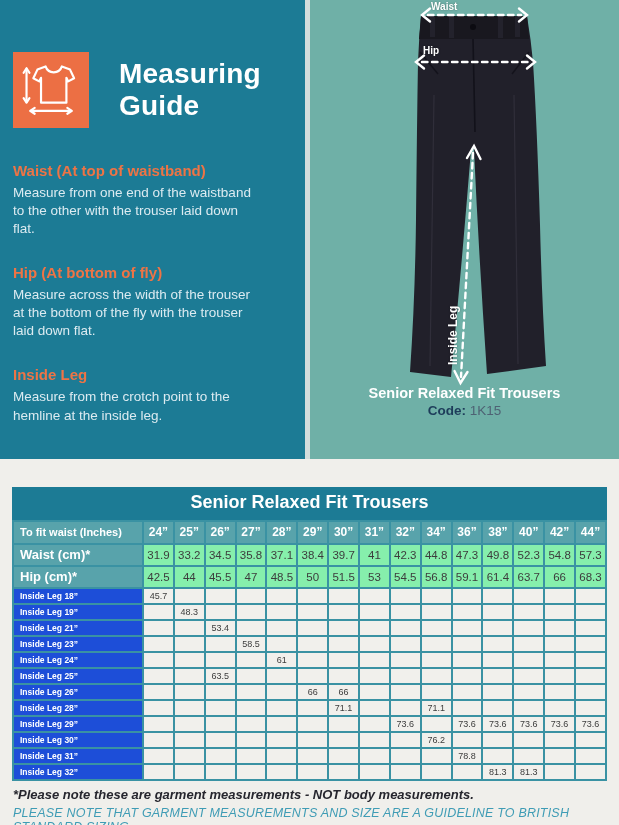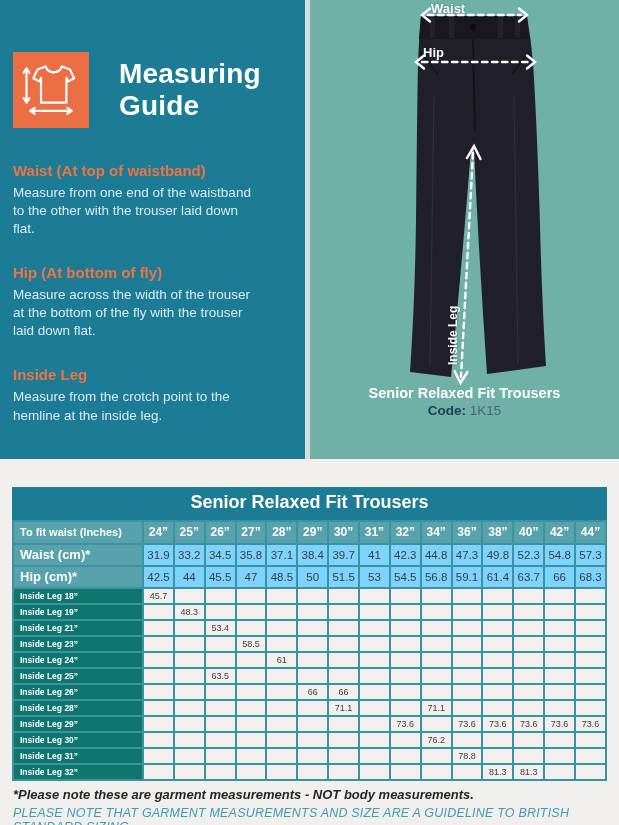--- a/index.html
+++ b/index.html
@@ -22,21 +22,21 @@
   .guide-title { margin-left:30px; color:#ffffff; font-weight:bold;
                  font-size:28px; line-height:1.16; padding-top:6px; letter-spacing:0.2px; }
 
   .sections { padding:34px 16px 0 13px; }
   .section { margin-bottom:26px; }
   .section h3 { color:#ee7445; font-size:15px; margin:0 0 5px; font-weight:bold; }
   .section .line { color:#dcebf1; font-size:13.5px; line-height:1.34; }
 
   
   .diagram-svg { position:absolute; left:0; top:0; }
-  .diagram-label { position:absolute; color:#ffffff; font-weight:bold; font-size:13px;
+  .diagram-label { position:absolute; color:#ffffff; font-weight:bold; font-size:10px;
                    text-shadow:0 0 2px rgba(0,0,0,0.35); white-space:nowrap; }
   .waist-label { left:121px; top:1px; }
   .hip-label { left:113px; top:45px; }
   .inside-leg-label { left:136px; top:365px; transform-origin:0 0;
                       transform:rotate(-90deg); font-size:12px; }
   .caption { position:absolute; left:0; right:0; top:385px; text-align:center;
              color:#ffffff; font-weight:bold; font-size:14.5px; }
   .code-line { position:absolute; left:0; right:0; top:403px; text-align:center; font-size:13.5px; }
   .code-key { color:#1d3c5a; font-weight:bold; }
   .code-val { color:#4e6274; }
@@ -46,23 +46,23 @@
   .table-title { background:#1c7b95; color:#ffffff; font-weight:bold; font-size:18px;
                  text-align:center; padding:5px 0 7px; }
   table { width:100%; border-collapse:collapse; table-layout:fixed; }
   th, td { border:2px solid #3a92a3; overflow:hidden; white-space:nowrap; }
   th.lbl, td.lbl { width:122px; }
   .hdr th { background:#58a3ab; color:#ffffff; }
   .hdr th.lbl { text-align:left; font-size:11px; font-weight:bold; padding:3px 0 4px 6px; }
   .hdr th.size { font-size:12px; text-align:center; padding:3px 0 4px; }
   tr.primary td.lbl { background:#58a3ab; color:#ffffff; font-weight:bold; font-size:13px;
                       text-align:left; padding:2px 0 3px 6px; }
-  tr.primary td.val { background:#7dd3fc; color:#3c3c3c; font-size:11.5px;
+  tr.primary td.val { background:#86efac; color:#3c3c3c; font-size:11.5px;
                       text-align:center; padding:2px 0 3px; }
-  tr.secondary td.lbl { background:#0f766e; color:#ffffff; font-weight:bold; font-size:8.5px;
+  tr.secondary td.lbl { background:#1d4ed8; color:#ffffff; font-weight:bold; font-size:8.5px;
                         text-align:left; padding:2px 0 2px 6px; }
   tr.secondary td.val { background:#f1f0ec; color:#3c3c3c; font-size:9px;
                         text-align:center; padding:1px 0; }
 
   
   .footer { margin:6px 13px 0; }
   .note1 { font-style:italic; font-weight:bold; color:#26262e; font-size:13px; }
   .note2 { font-style:italic; color:#3f9cb5; font-size:12.5px; margin-top:4px; letter-spacing:0.2px; }
 </style>
 </head>

